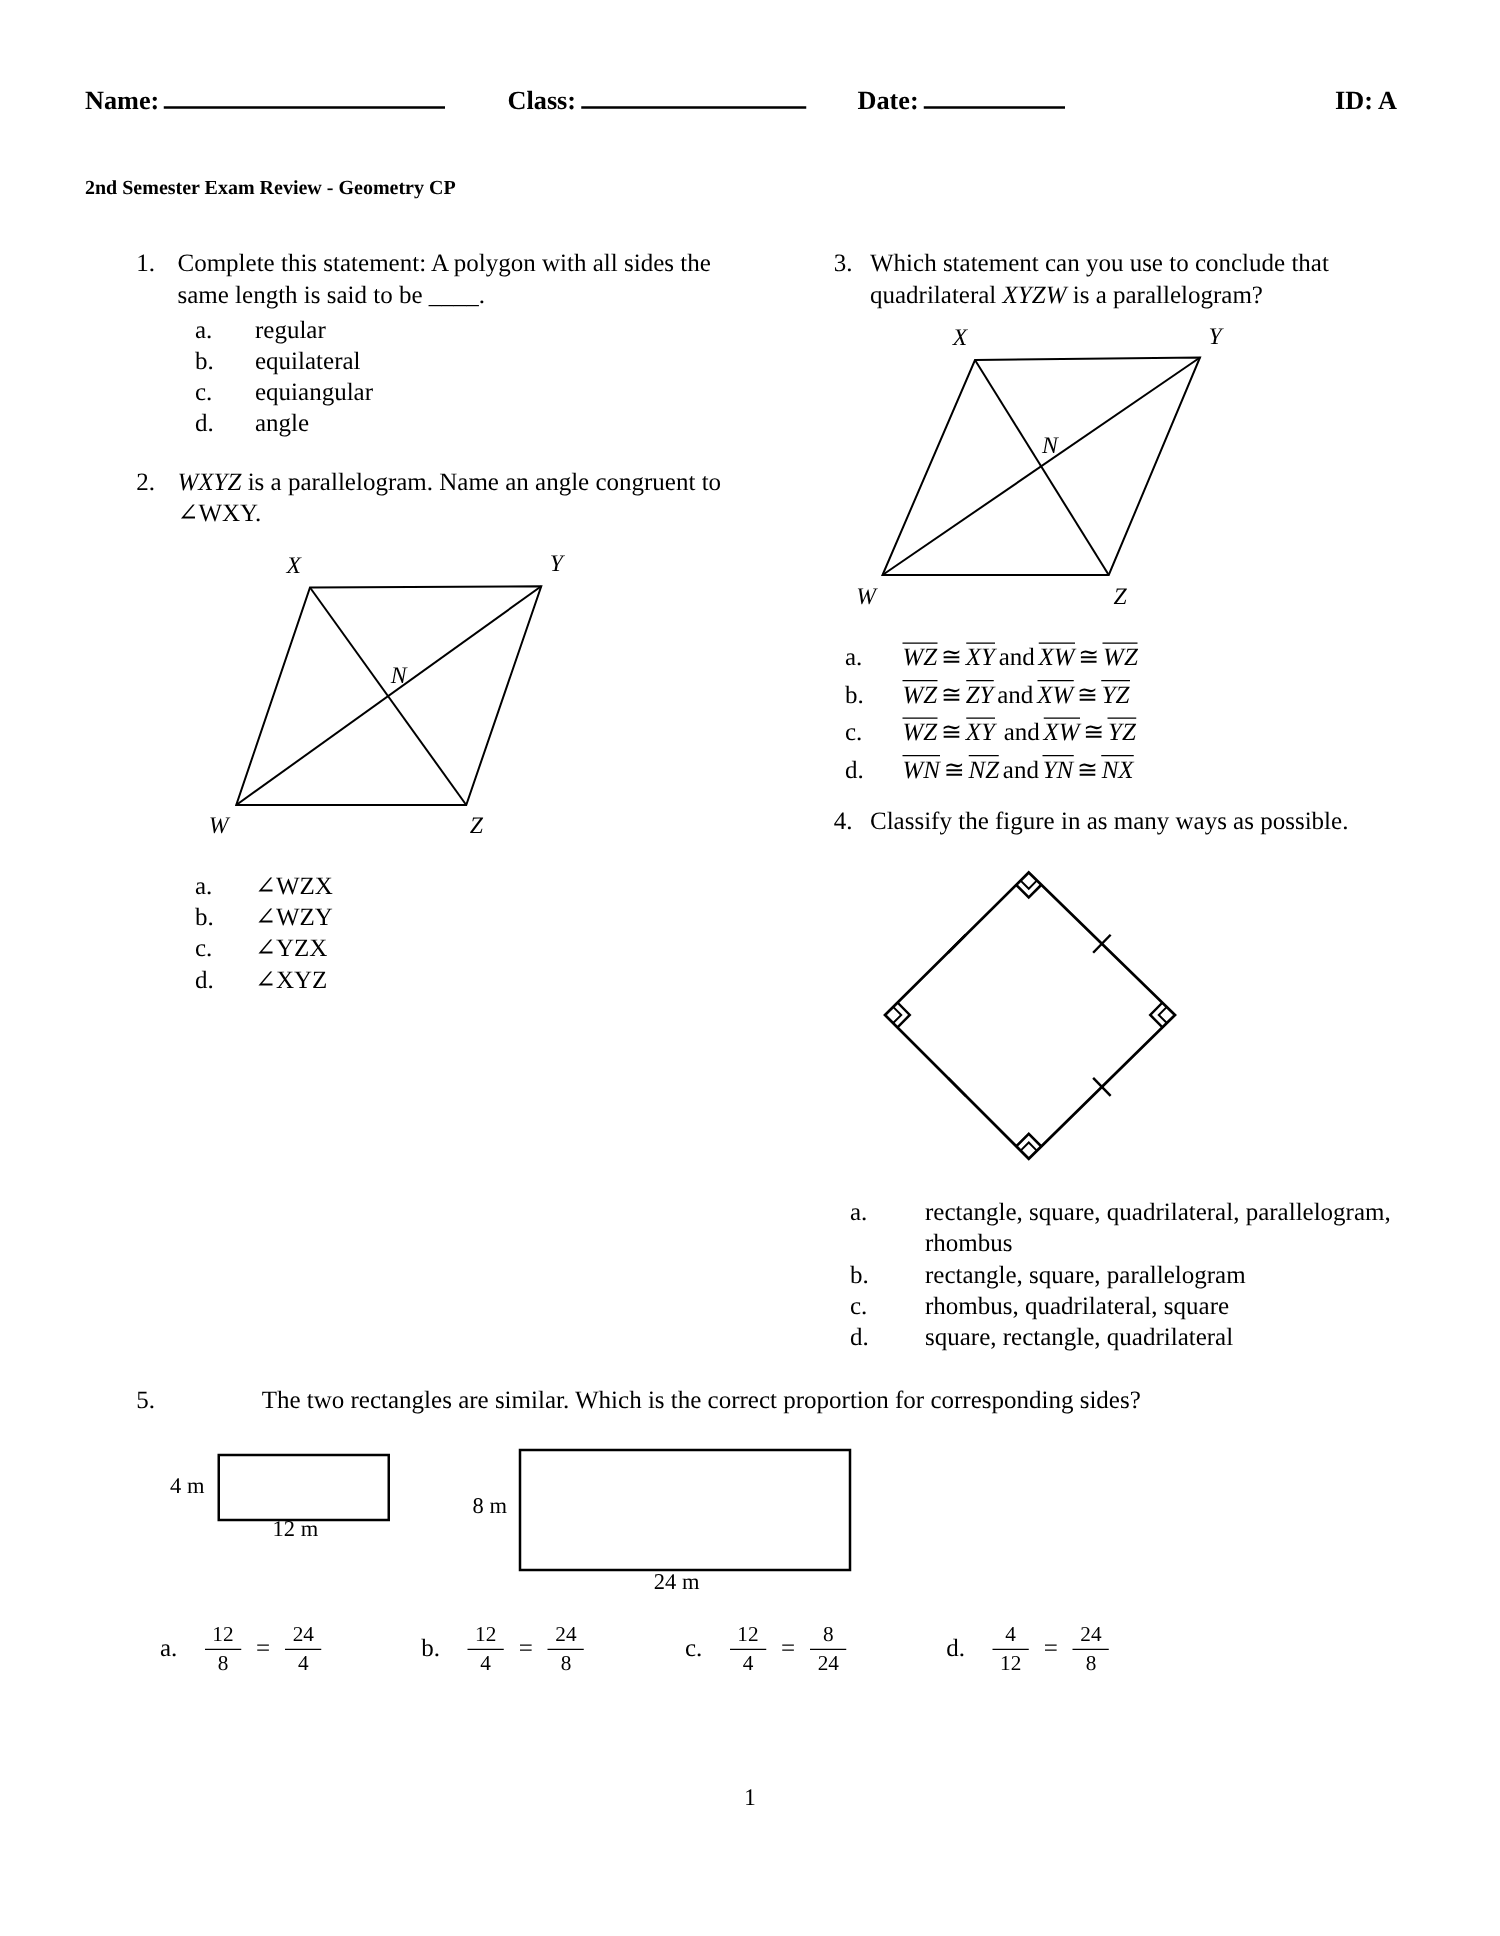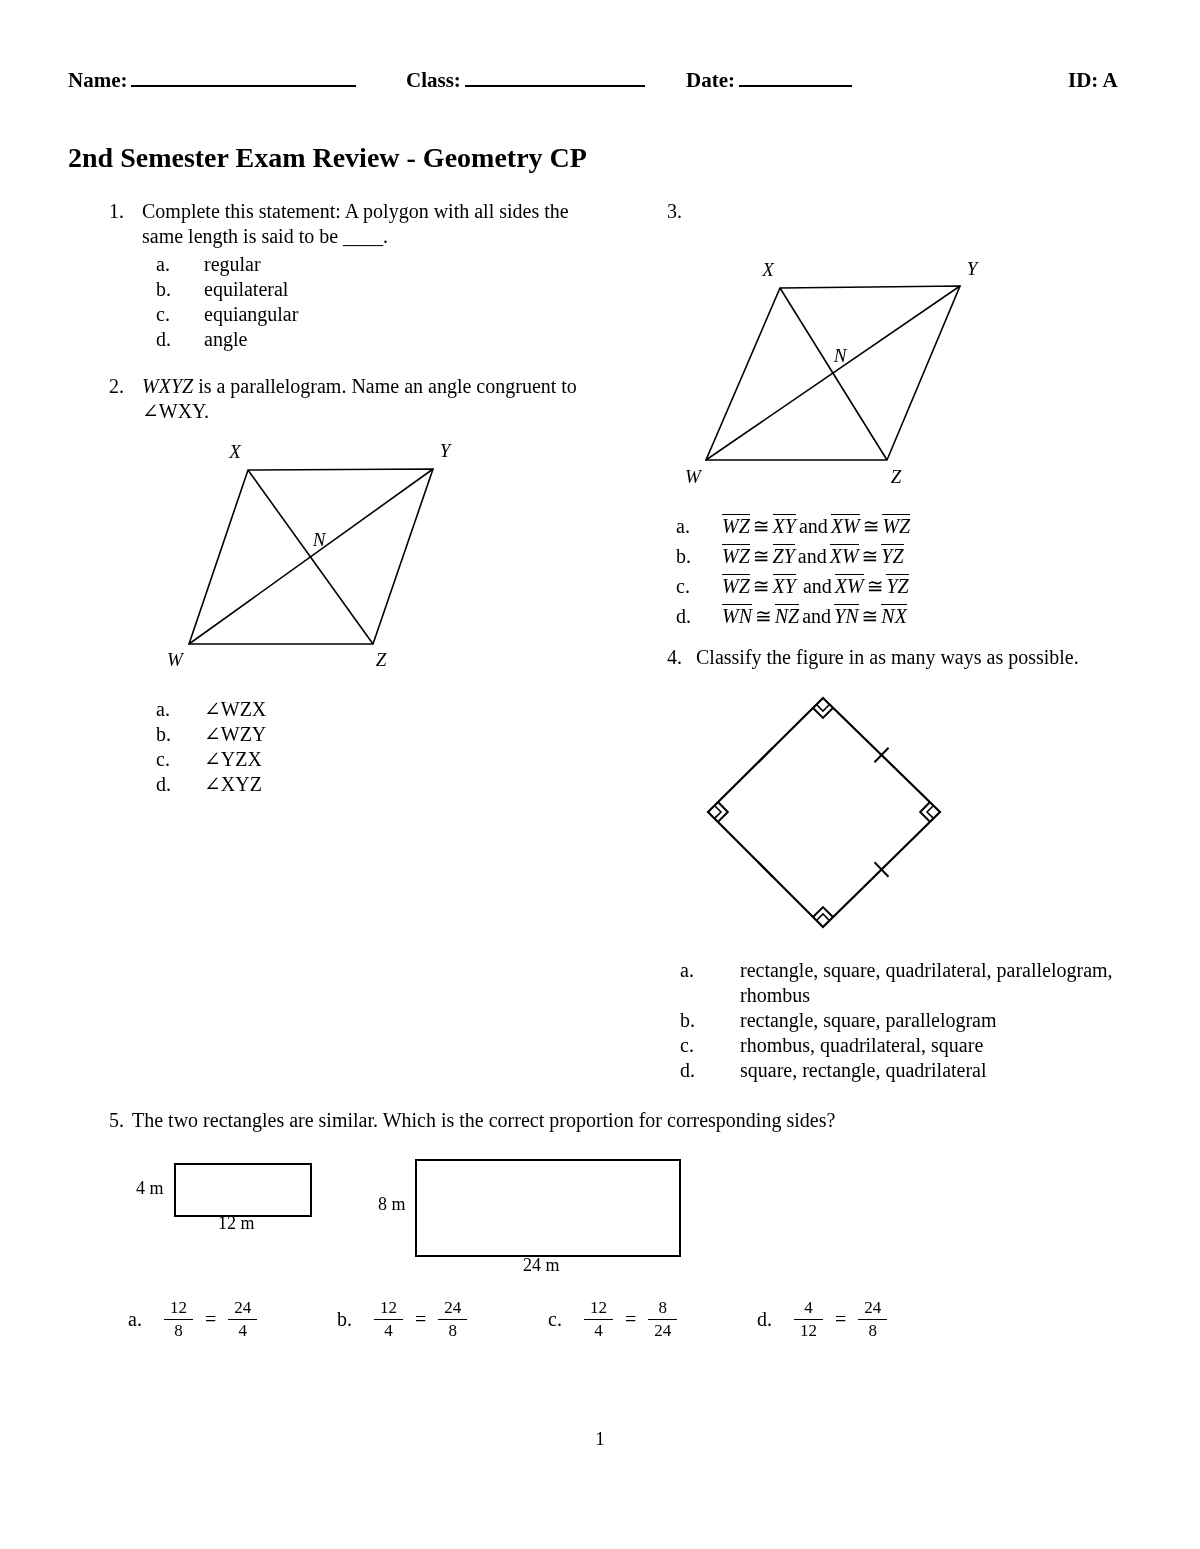--- a/index.html
+++ b/index.html
@@ -42,21 +42,21 @@
   }
   .hdr-name  { left: 0px; text-align: right; }
   .hdr-class { left: 338px; }
   .hdr-date  { left: 618px; }
   .hdr-id    { left: 1000px; }
 
   .doc-title {
     position: absolute;
     left: 68px;
     top: 142px;
-    font-size: 28px;
+    font-size: 16px;
     font-weight: bold;
     white-space: nowrap;
   }
 
   
   .q {
     position: absolute;
     font-size: 20px;
     line-height: 25px;
   }
@@ -215,20 +215,23 @@
         <div class="choice"><span class="lbl">a.</span><span class="angle">∠WZX</span></div>
         <div class="choice"><span class="lbl">b.</span><span class="angle">∠WZY</span></div>
         <div class="choice"><span class="lbl">c.</span><span class="angle">∠YZX</span></div>
         <div class="choice"><span class="lbl">d.</span><span class="angle">∠XYZ</span></div>
       </div>
     </div>
   </div>
 
   <div class="q" style="left:648px; top:199px; width:470px;">
     <span class="q-num">3.</span>
+    <div class="q-body" style="margin-left:48px;">
+      <div class="q-stem"><span>Which statement can you use to conclude that quadrilateral </span><span class="ital">XYZW</span><span> is a parallelogram?</span></div>
+    </div>
   </div>
 
   <div class="fig" style="left:684px; top:258px;">
     <svg width="330" height="232" viewBox="0 0 330 232">
 
       <polygon points="96,30 276,28 203,202 22,202" fill="none" stroke="#000" stroke-width="1.6"></polygon>
       <line x1="96" y1="30" x2="203" y2="202" stroke="#000" stroke-width="1.6"></line>
       <line x1="22" y1="202" x2="276" y2="28" stroke="#000" stroke-width="1.6"></line>
       <text class="vlabel" x="84" y="18" text-anchor="middle">X</text>
       <text class="vlabel" x="288" y="17" text-anchor="middle">Y</text>
@@ -307,21 +310,21 @@
         <div class="choice" style="padding-left:70px"><span class="lbl" style="left:10px">a.</span><span>rectangle, square, quadrilateral, parallelogram, rhombus</span></div>
         <div class="choice" style="padding-left:70px"><span class="lbl" style="left:10px">b.</span><span>rectangle, square, parallelogram</span></div>
         <div class="choice" style="padding-left:70px"><span class="lbl" style="left:10px">c.</span><span>rhombus, quadrilateral, square</span></div>
         <div class="choice" style="padding-left:70px"><span class="lbl" style="left:10px">d.</span><span>square, rectangle, quadrilateral</span></div>
       </div>
     </div>
   </div>
 
   <div class="q" style="left:90px; top:1108px; width:900px;">
     <span class="q-num">5.</span>
-    <div class="q-body" style="margin-left:42px;">
+    <div class="q-body" style="margin-left:42px;text-align:center;">
       <div class="q-stem">The two rectangles are similar. Which is the correct proportion for corresponding sides?</div>
     </div>
   </div>
 
   <div class="fig" style="left:0px; top:0px;">
     <div class="rect-box" style="left:174px; top:1163px; width:134px; height:50px;"></div>
     <div class="dim" style="left:136px; top:1178px;">4 m</div>
     <div class="dim" style="left:218px; top:1213px;">12 m</div>
 
     <div class="rect-box" style="left:415px; top:1159px; width:262px; height:94px;"></div>

